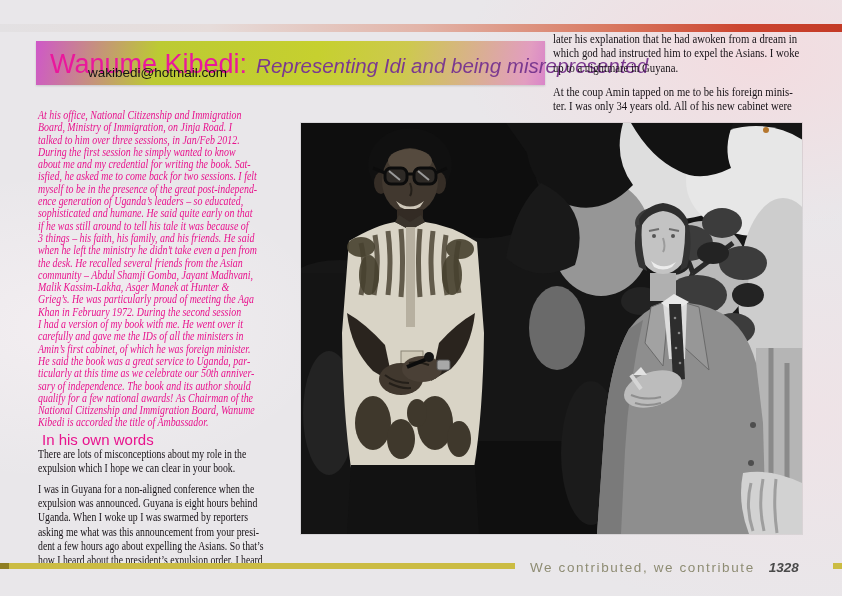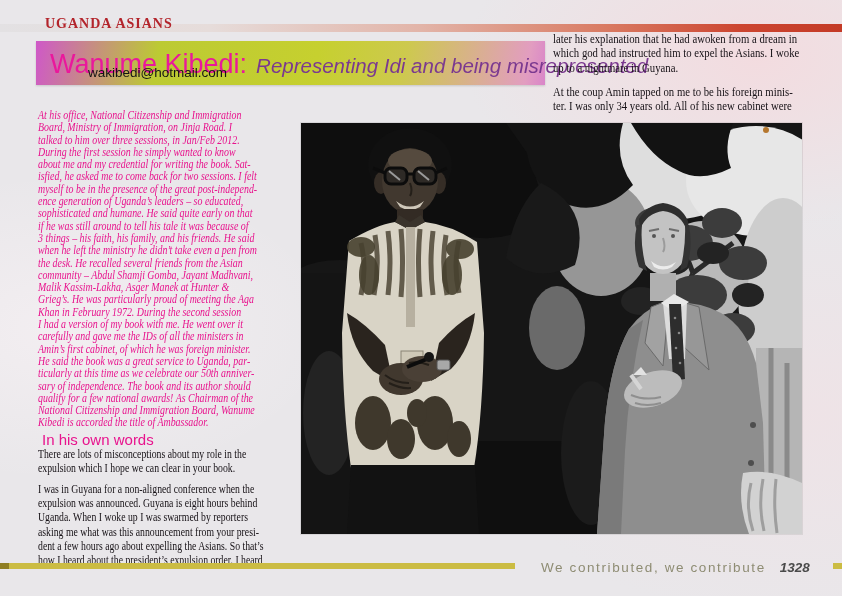--- a/index.html
+++ b/index.html
@@ -39,32 +39,31 @@
   .lp2{position:absolute;left:38px;top:482px;width:340px;transform:scaleX(.8);transform-origin:left top;}
   .rp1{position:absolute;left:553px;top:32px;width:330px;transform:scaleX(.88);transform-origin:left top;line-height:14.3px;}
   .rp2{position:absolute;left:553px;top:85px;width:330px;transform:scaleX(.88);transform-origin:left top;line-height:14.3px;}
   
   .photo{position:absolute;left:301px;top:123px;width:501px;height:411px;box-shadow:0 0 0 1px rgba(0,0,0,.08);}
   .photo svg{display:block;width:100%;height:100%;}
   
   .footer-bar-cap{position:absolute;left:0;top:563px;width:9px;height:6px;background:#8f7e22;}
   .footer-bar{position:absolute;left:9px;top:563px;width:506px;height:6px;background:#cbbc43;}
   .footer-bar-right{position:absolute;left:833px;top:563px;width:9px;height:6px;background:#cbbc43;}
-  .footer-text{position:absolute;left:541px;top:558px;white-space:nowrap;}
+  .footer-text{position:absolute;left:530px;top:558px;white-space:nowrap;}
   .motto{font-family:"Liberation Sans",sans-serif;font-size:13.5px;letter-spacing:1.6px;color:#8e8c73;}
   .pagenum{font-family:"Liberation Sans",sans-serif;font-size:13.5px;font-style:italic;
     font-weight:bold;color:#4a4a4a;margin-left:14px;}
 </style>
 </head>
 <body>
 
 <div class="page">
 
   <div class="top-rule"></div>
-  <div class="kicker">UGANDA ASIANS</div>
 
   <div class="banner">
     <div class="banner-line">
       <span class="banner-name">Wanume Kibedi:</span><span class="banner-sub">Representing Idi and being misrepresented</span>
     </div>
     <div class="banner-email">wakibedi@hotmail.com</div>
   </div>
 
   <div class="intro jlines">
       <div>At his office, National Citizenship and Immigration</div>

